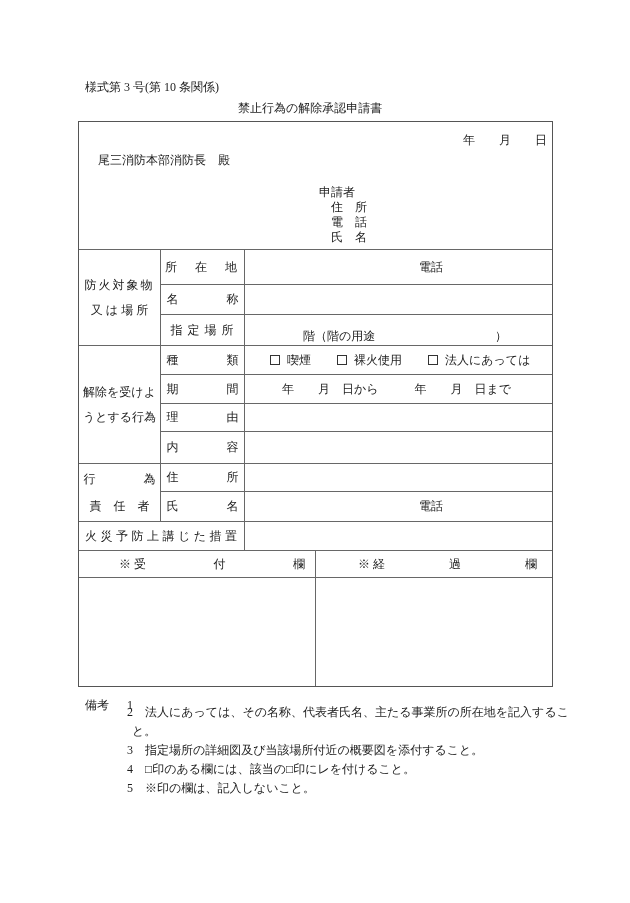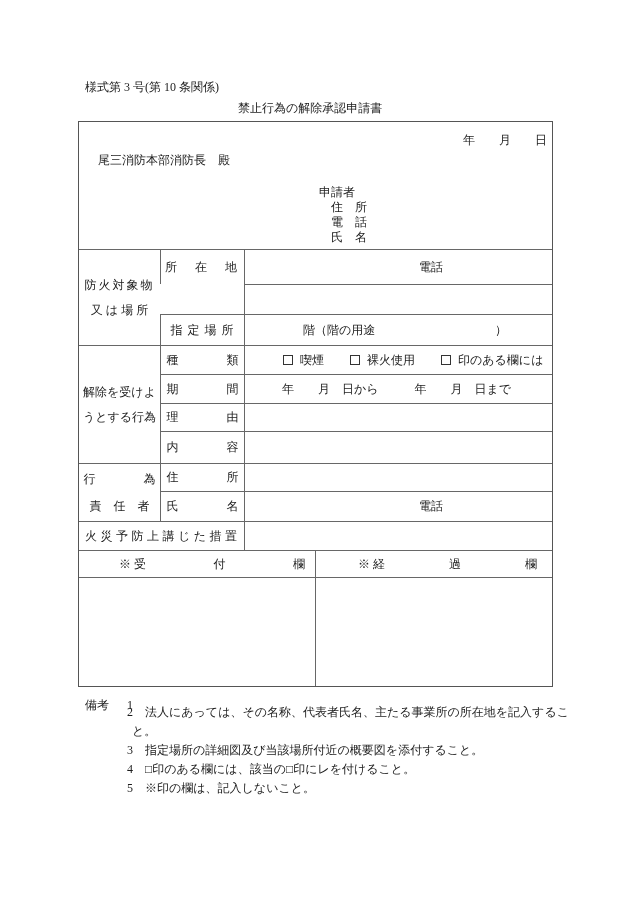--- a/index.html
+++ b/index.html
@@ -39,24 +39,24 @@
   .bt{border-top:1px solid var(--line);}
   .bl{border-left:1px solid var(--line);}
   .glabel{flex-direction:column;justify-content:center;text-align:center;}
   .glabel .l2{margin-top:8px;}
   .g1 .l1{letter-spacing:2px;}
   .flabel{justify-content:center;}
   .ls1{letter-spacing:1px;text-align:center;}
   .ls3{letter-spacing:3px;}
   .measures-label{padding-left:6px;letter-spacing:3.5px;}
   .content-phone{padding-left:174px;font-family:Liberation Serif, serif;}
-  .content-place{display:flex;width:100%;}
+  .content-place{display:flex;width:100%;align-items:flex-end;}
   .content-place .open{margin-left:58px;}
   .content-place .close{margin-left:auto;margin-right:45px;}
-  .content-options{padding-left:38px;gap:26px;}
+  .content-options{padding-left:25px;gap:26px;}
   .checkbox{
     display:inline-block;width:10px;height:10px;border:1px solid #333;
     margin-right:7px;vertical-align:-1px;flex:0 0 auto;
   }
   .opt{display:inline-flex;align-items:center;}
   .content-period{padding-left:37px;}
 
   
   .sec-bottom{
     display:grid;border-top:1px solid var(--line);
@@ -99,20 +99,21 @@
 
       <div class="cell glabel g1" style="grid-column:1;grid-row:1/4">
         <span class="l1">防火対象物</span>
         <span class="l2">又 は 場 所</span>
       </div>
       <div class="cell flabel bl ls3" style="grid-column:2;grid-row:1">所　在　地</div>
       <div class="cell bl content-phone" style="grid-column:3;grid-row:1">
         <span>電話</span>
       </div>
 
+      <div class="cell flabel bl bt" style="grid-column:2;grid-row:2">名　　　　称</div>
       <div class="cell bl bt" style="grid-column:3;grid-row:2"></div>
 
       <div class="cell flabel bl bt ls1" style="grid-column:2;grid-row:3">指 定 場 所</div>
       <div class="cell bl bt content-place" style="grid-column:3;grid-row:3">
         <span class="open">階（階の用途</span>
         <span class="close">）</span>
       </div>
 
       <div class="cell glabel bt g2" style="grid-column:1;grid-row:4/8">
         <span class="l1">解除を受けよ</span>
@@ -123,21 +124,21 @@
         <span class="opt">
           <span class="checkbox"></span>
           <span>喫煙</span>
         </span>
         <span class="opt">
           <span class="checkbox"></span>
           <span>裸火使用</span>
         </span>
         <span class="opt">
           <span class="checkbox"></span>
-          <span>印のある欄には</span>
+          <span>法人にあっては</span>
         </span>
       </div>
 
       <div class="cell flabel bl bt" style="grid-column:2;grid-row:5">期　　　　間</div>
       <div class="cell bl bt content-period" style="grid-column:3;grid-row:5">年　　月　日から　　　年　　月　日まで</div>
 
       <div class="cell flabel bl bt" style="grid-column:2;grid-row:6">理　　　　由</div>
       <div class="cell bl bt" style="grid-column:3;grid-row:6"></div>
 
       <div class="cell flabel bl bt" style="grid-column:2;grid-row:7">内　　　　容</div>

